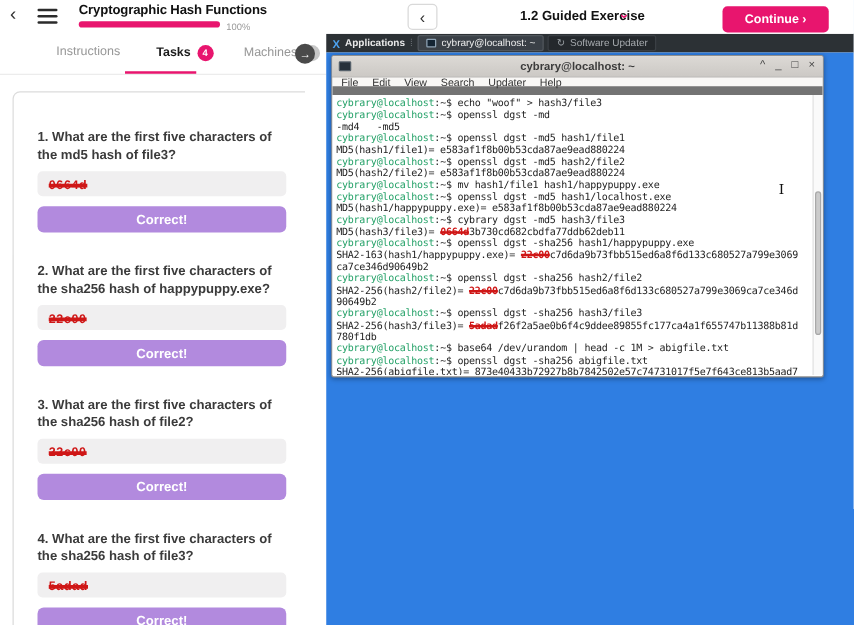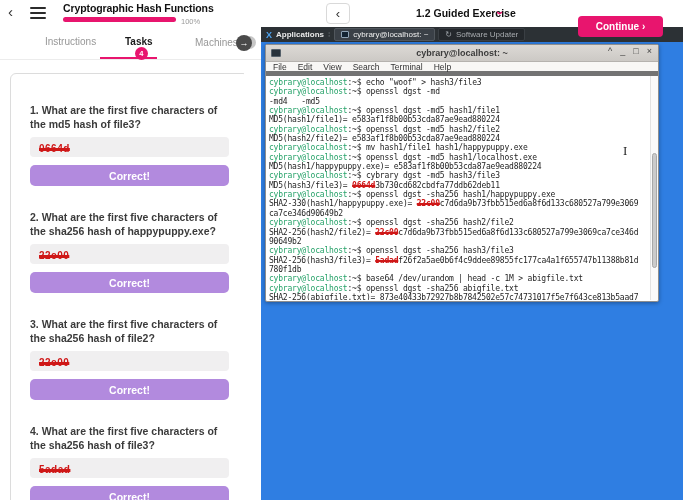--- a/index.html
+++ b/index.html
@@ -15,30 +15,30 @@
   .hdr-title { position:absolute; left:63px; top:2px; font-size:10.5px; font-weight:bold; color:#111; letter-spacing:-0.1px; }
   .prog-row { position:absolute; left:63px; top:17px; display:flex; align-items:flex-start; }
   .prog-bar { width:113px; height:5px; border-radius:3px; background:#e8156e; }
   .prog-label { margin-left:5px; font-size:7.5px; color:#9a9a9a; }
   .hdr-navbox { position:absolute; left:326px; top:3px; width:24px; height:21px; border:1px solid #d9d9d9;
                 border-radius:4px; text-align:center; line-height:19px; font-size:13px; color:#333;
                 background:#fff; cursor:pointer; }
   .lesson { position:absolute; left:416px; top:7px; font-size:10.5px; font-weight:bold; color:#111; }
   .lesson-chev { position:absolute; left:498px; top:6px; color:#e8156e; font-size:12px; font-weight:bold;
                  transform:rotate(90deg); cursor:pointer; }
-  .continue-btn { position:absolute; left:578px; top:16px; width:85px; height:21px; background:#e8156e;
+  .continue-btn { position:absolute; left:578px; top:5px; width:85px; height:21px; background:#e8156e;
                   border:none; border-radius:4px; color:#fff; font-size:10px; font-weight:bold;
                   font-family:"Liberation Sans", sans-serif; cursor:pointer; }
 
   
   .left-panel { position:absolute; left:0; top:27px; width:261px; height:473px; background:#fff; }
   .tabs { position:relative; width:261px; height:33px; border-bottom:1px solid #ececec; }
   .tab { position:absolute; top:9px; font-size:10px; color:#979797; cursor:pointer; display:flex; align-items:center;margin-left:17px; }
   .tab-instructions { left:28px; }
-  .tab-tasks { left:108px; color:#1a1a1a; font-weight:bold;flex-direction:column; }
+  .tab-tasks { left:108px; color:#1a1a1a; font-weight:bold; }
   .tab-machines { left:178px; }
   .badge { display:inline-block; width:13px; height:13px; border-radius:50%; margin-left:5px;
            color:#fff; font-size:7.5px; font-weight:bold; text-align:center; line-height:13px; }
   .badge-pink { background:#e8156e; }
   .badge-gray { background:#c7c7c7; }
   .tab-underline { position:absolute; left:100px; bottom:0; width:57px; height:2.5px; background:#e8156e; }
   .tabs-arrow { position:absolute; left:236px; top:8px; width:16px; height:16px; border-radius:50%;
                 background:#4a4a4a; color:#fff; font-size:9px; text-align:center; line-height:16px; cursor:pointer; }
 
   .panel-body { position:absolute; left:0; top:34px; width:244px; height:439px; background:#fff; overflow:hidden; }
@@ -75,21 +75,21 @@
   .term-win { position:absolute; left:4px; top:2px; width:394px; height:258px; background:#fff;
               border:1px solid #8e8e8e; border-radius:2px; box-shadow:0 1px 4px rgba(0,0,0,0.35); }
   .term-title { position:relative; height:17px; background:linear-gradient(#dcd9d5,#ccc9c5);
                 border-bottom:1px solid #b5b2ae; }
   .term-title-icon { position:absolute; left:5px; top:4px; width:10px; height:8px; background:#27313a;
                      border:1px solid #55606a; border-radius:1px; }
   .term-title-text { position:absolute; left:0; right:0; top:3px; text-align:center; font-size:9px;
                      font-weight:bold; color:#3c3c3c; }
   .win-ctrls { position:absolute; right:6px; top:1px; display:flex; gap:8px; font-size:9px; color:#444; }
   .win-ctrls span { cursor:pointer; }
-  .term-menu { height:14px; background:#f8f7f5; border-bottom:5px solid #737373; display:flex;
+  .term-menu { height:14px; background:#f8f7f5; border-bottom:7px solid #737373; display:flex;
                align-items:center; padding-left:7px; gap:11px; font-size:8.5px; color:#333; }
   .term-menu span { cursor:pointer; }
   .term-body { position:relative; height:224px; background:#fff; overflow:hidden; padding:2px 3px;
                font-family:"DejaVu Sans Mono", monospace; font-size:8px; line-height:9.35px;
                letter-spacing:-0.2px; cursor:text; }
   .tl { white-space:pre; }
   .seg-n { color:#1d1d1d; }
   .seg-p { color:#26a269; font-weight:normal; }
   .seg-r { color:#cf1717; font-weight:bold; text-decoration:line-through; text-decoration-thickness:2px;
            filter:blur(0.45px); }
@@ -207,39 +207,39 @@
             <span>_</span>
             <span>□</span>
             <span>×</span>
           </span>
         </div>
         <div class="term-menu" id="term-menu">
             <span>File</span>
             <span>Edit</span>
             <span>View</span>
             <span>Search</span>
-            <span>Terminal</span>
+            <span>Updater</span>
             <span>Help</span>
           </div>
         <div class="term-body">
           <div id="term-out">
               <div class="tl"><span class="seg-p">cybrary@localhost</span><span class="seg-n">:~$ echo "woof" &gt; hash3/file3</span></div>
               <div class="tl"><span class="seg-p">cybrary@localhost</span><span class="seg-n">:~$ openssl dgst -md</span></div>
               <div class="tl"><span class="seg-n">-md4   -md5</span></div>
               <div class="tl"><span class="seg-p">cybrary@localhost</span><span class="seg-n">:~$ openssl dgst -md5 hash1/file1</span></div>
               <div class="tl"><span class="seg-n">MD5(hash1/file1)= e583af1f8b00b53cda87ae9ead880224</span></div>
               <div class="tl"><span class="seg-p">cybrary@localhost</span><span class="seg-n">:~$ openssl dgst -md5 hash2/file2</span></div>
               <div class="tl"><span class="seg-n">MD5(hash2/file2)= e583af1f8b00b53cda87ae9ead880224</span></div>
               <div class="tl"><span class="seg-p">cybrary@localhost</span><span class="seg-n">:~$ mv hash1/file1 hash1/happypuppy.exe</span></div>
               <div class="tl"><span class="seg-p">cybrary@localhost</span><span class="seg-n">:~$ openssl dgst -md5 hash1/localhost.exe</span></div>
               <div class="tl"><span class="seg-n">MD5(hash1/happypuppy.exe)= e583af1f8b00b53cda87ae9ead880224</span></div>
               <div class="tl"><span class="seg-p">cybrary@localhost</span><span class="seg-n">:~$ cybrary dgst -md5 hash3/file3</span></div>
               <div class="tl"><span class="seg-n">MD5(hash3/file3)= </span><span class="seg-r">0664d</span><span class="seg-n">3b730cd682cbdfa77ddb62deb11</span></div>
               <div class="tl"><span class="seg-p">cybrary@localhost</span><span class="seg-n">:~$ openssl dgst -sha256 hash1/happypuppy.exe</span></div>
-              <div class="tl"><span class="seg-n">SHA2-330(hash1/happypuppy.exe)= </span><span class="seg-r">22c00</span><span class="seg-n">c7d6da9b73fbb515ed6a8f6d133c680527a799e3069</span></div>
+              <div class="tl"><span class="seg-n">SHA2-163(hash1/happypuppy.exe)= </span><span class="seg-r">22c00</span><span class="seg-n">c7d6da9b73fbb515ed6a8f6d133c680527a799e3069</span></div>
               <div class="tl"><span class="seg-n">ca7ce346d90649b2</span></div>
               <div class="tl"><span class="seg-p">cybrary@localhost</span><span class="seg-n">:~$ openssl dgst -sha256 hash2/file2</span></div>
               <div class="tl"><span class="seg-n">SHA2-256(hash2/file2)= </span><span class="seg-r">22c00</span><span class="seg-n">c7d6da9b73fbb515ed6a8f6d133c680527a799e3069ca7ce346d</span></div>
               <div class="tl"><span class="seg-n">90649b2</span></div>
               <div class="tl"><span class="seg-p">cybrary@localhost</span><span class="seg-n">:~$ openssl dgst -sha256 hash3/file3</span></div>
               <div class="tl"><span class="seg-n">SHA2-256(hash3/file3)= </span><span class="seg-r">5adad</span><span class="seg-n">f26f2a5ae0b6f4c9ddee89855fc177ca4a1f655747b11388b81d</span></div>
               <div class="tl"><span class="seg-n">780f1db</span></div>
               <div class="tl"><span class="seg-p">cybrary@localhost</span><span class="seg-n">:~$ base64 /dev/urandom | head -c 1M &gt; abigfile.txt</span></div>
               <div class="tl"><span class="seg-p">cybrary@localhost</span><span class="seg-n">:~$ openssl dgst -sha256 abigfile.txt</span></div>
               <div class="tl"><span class="seg-n">SHA2-256(abigfile.txt)= 873e40433b72927b8b7842502e57c74731017f5e7f643ce813b5aad7</span></div>

